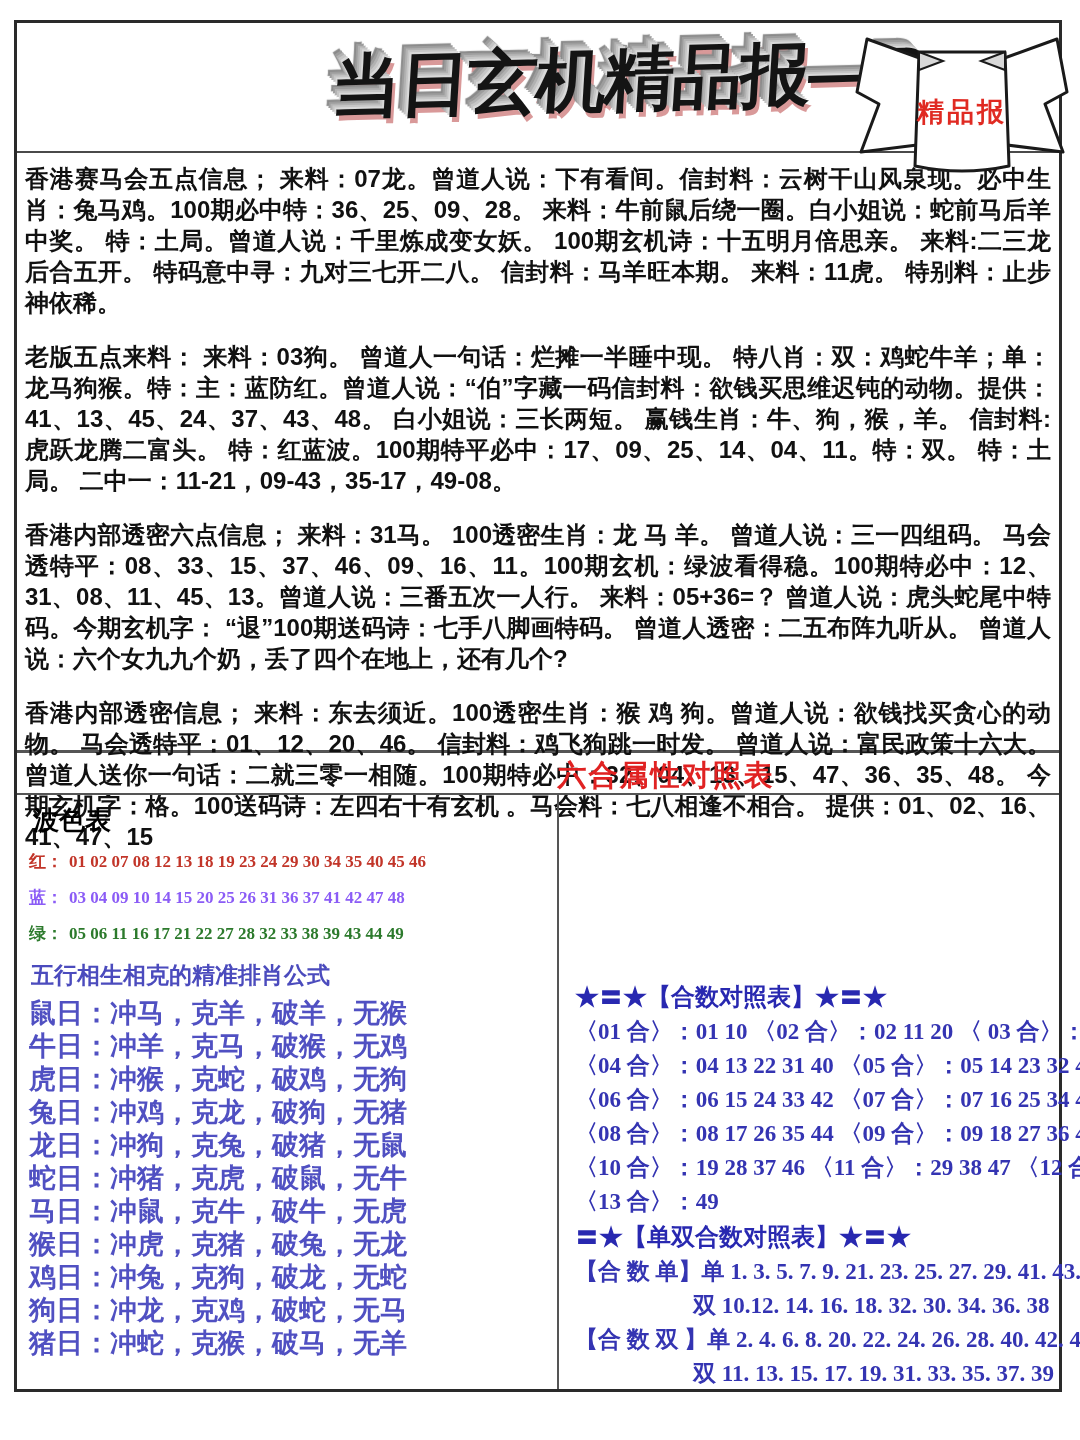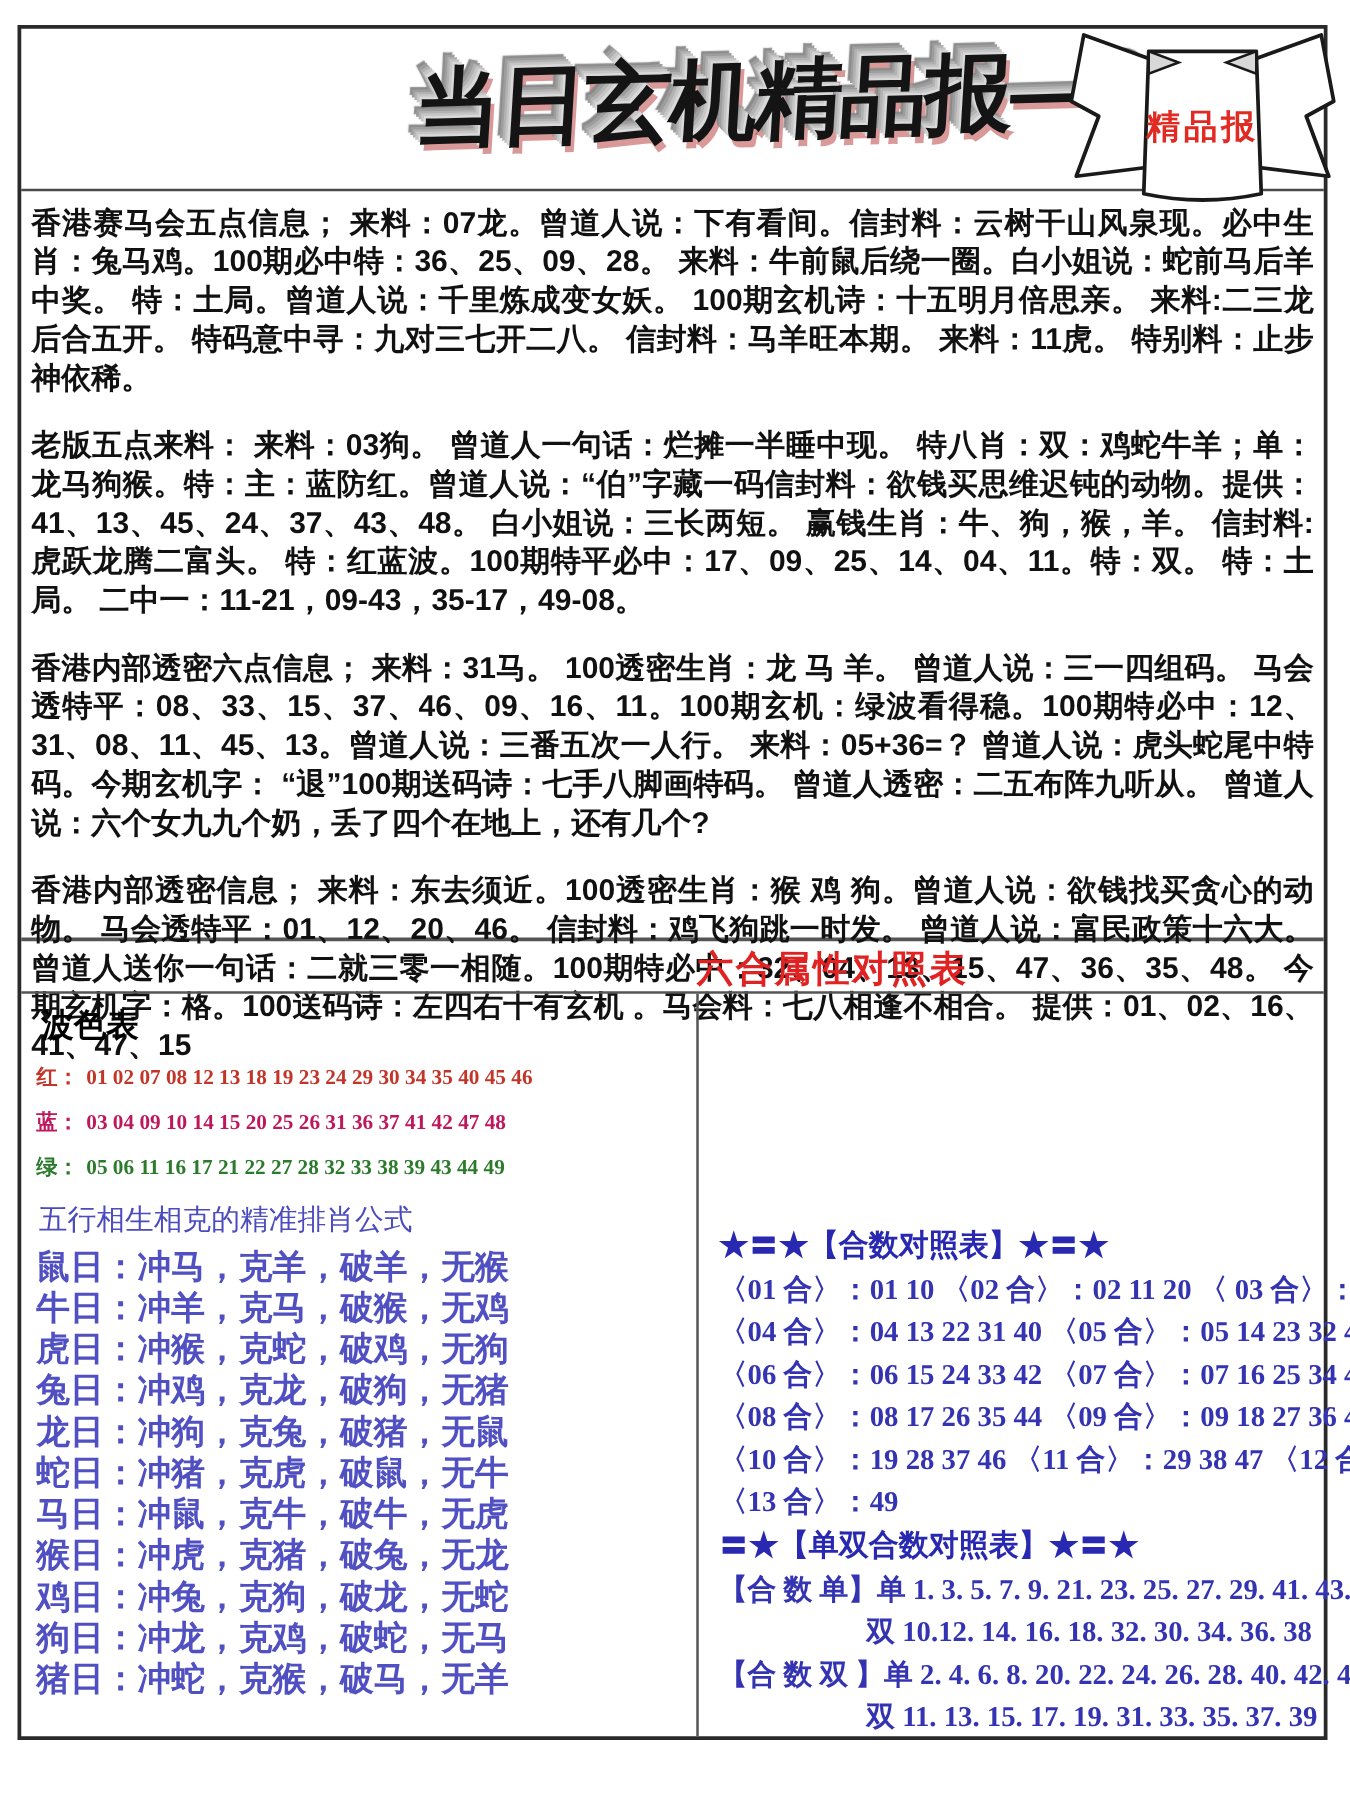--- a/index.html
+++ b/index.html
@@ -13,21 +13,21 @@
   .masthead{position:absolute;left:315px;top:10px;white-space:nowrap;
             font-weight:bold;font-size:70px;letter-spacing:-2px;color:#141414;
             transform:skew(-5deg) rotate(-1.5deg);
             text-shadow:
               -2px -2px 0 #d9d9d9,
               -4px -4px 0 #c6c6c6,
               -6px -6px 0 #b2b2b2,
               -8px -8px 0 #9d9d9d,
               -10px -10px 1px #8a8a8a,
               3px 5px 0 rgba(186,70,70,.55);}
-  .ribbon-wrap{position:absolute;left:836px;top:0px;width:218px;height:150px;z-index:3;}
+  .ribbon-wrap{position:absolute;left:836px;top:11px;width:218px;height:150px;z-index:3;}
   .ribbon-label{position:absolute;left:0;top:60px;width:218px;text-align:center;
                 color:#e02a22;font-weight:bold;font-size:27px;letter-spacing:3px;}
   
   .text-block{height:600px;flex:none;border-bottom:3px solid #555;
               padding:10px 8px 0 8px;box-sizing:border-box;}
   .para{font-size:24px;font-weight:bold;color:#111;line-height:31px;
         margin:0 0 23px 0;text-align:justify;}
   
   .section-header{height:40px;flex:none;border-bottom:2px solid #555;position:relative;padding-left:24px;}
   .section-header .hdr{position:absolute;left:0;right:0;top:3px;text-align:center;
@@ -35,22 +35,22 @@
   
   .columns{flex:1;display:flex;min-height:0;}
   .col-left{width:540px;flex:none;box-sizing:border-box;padding:4px 10px 0 12px;}
   .col-right{flex:1;border-left:2px solid #555;box-sizing:border-box;
              padding:184px 6px 0 16px;
              font-family:"Liberation Serif", serif;color:#3434b2;font-weight:bold;}
   .bose-title{color:#000000;font-weight:bold;font-size:26px;margin:4px 0 6px 4px;}
   .wave-row{font-family:"Liberation Serif", serif;font-weight:bold;font-size:17px;
             line-height:36px;white-space:nowrap;}
   .wave-label{margin-right:6px;}
-  .w-red{color:#c23529;} .w-blue{color:#be185d;} .w-green{color:#2c7a2c;}
-  .formula-title{color:#4b4bbd;font-weight:normal;font-size:23px;margin:8px 0 6px 2px;}
+  .w-red{color:#c23529;} .w-blue{color:#8b5cf6;} .w-green{color:#2c7a2c;}
+  .formula-title{color:#4b4bbd;font-weight:bold;font-size:23px;margin:8px 0 6px 2px;}
   .zodiac-row{color:#5050c2;font-weight:bold;font-size:27px;line-height:33px;white-space:nowrap;}
   .hesu-header{font-size:24px;line-height:36px;color:#2828b0;white-space:nowrap;}
   .hesu-row{font-size:23px;line-height:34px;white-space:nowrap;}
   .ds-header{font-size:24px;line-height:36px;color:#2828b0;white-space:nowrap;}
   .ds-line1{font-size:23px;line-height:34px;white-space:nowrap;}
   .ds-line2{font-size:23px;line-height:34px;padding-left:118px;white-space:nowrap;}
 </style>
 </head>
 <body>
 

